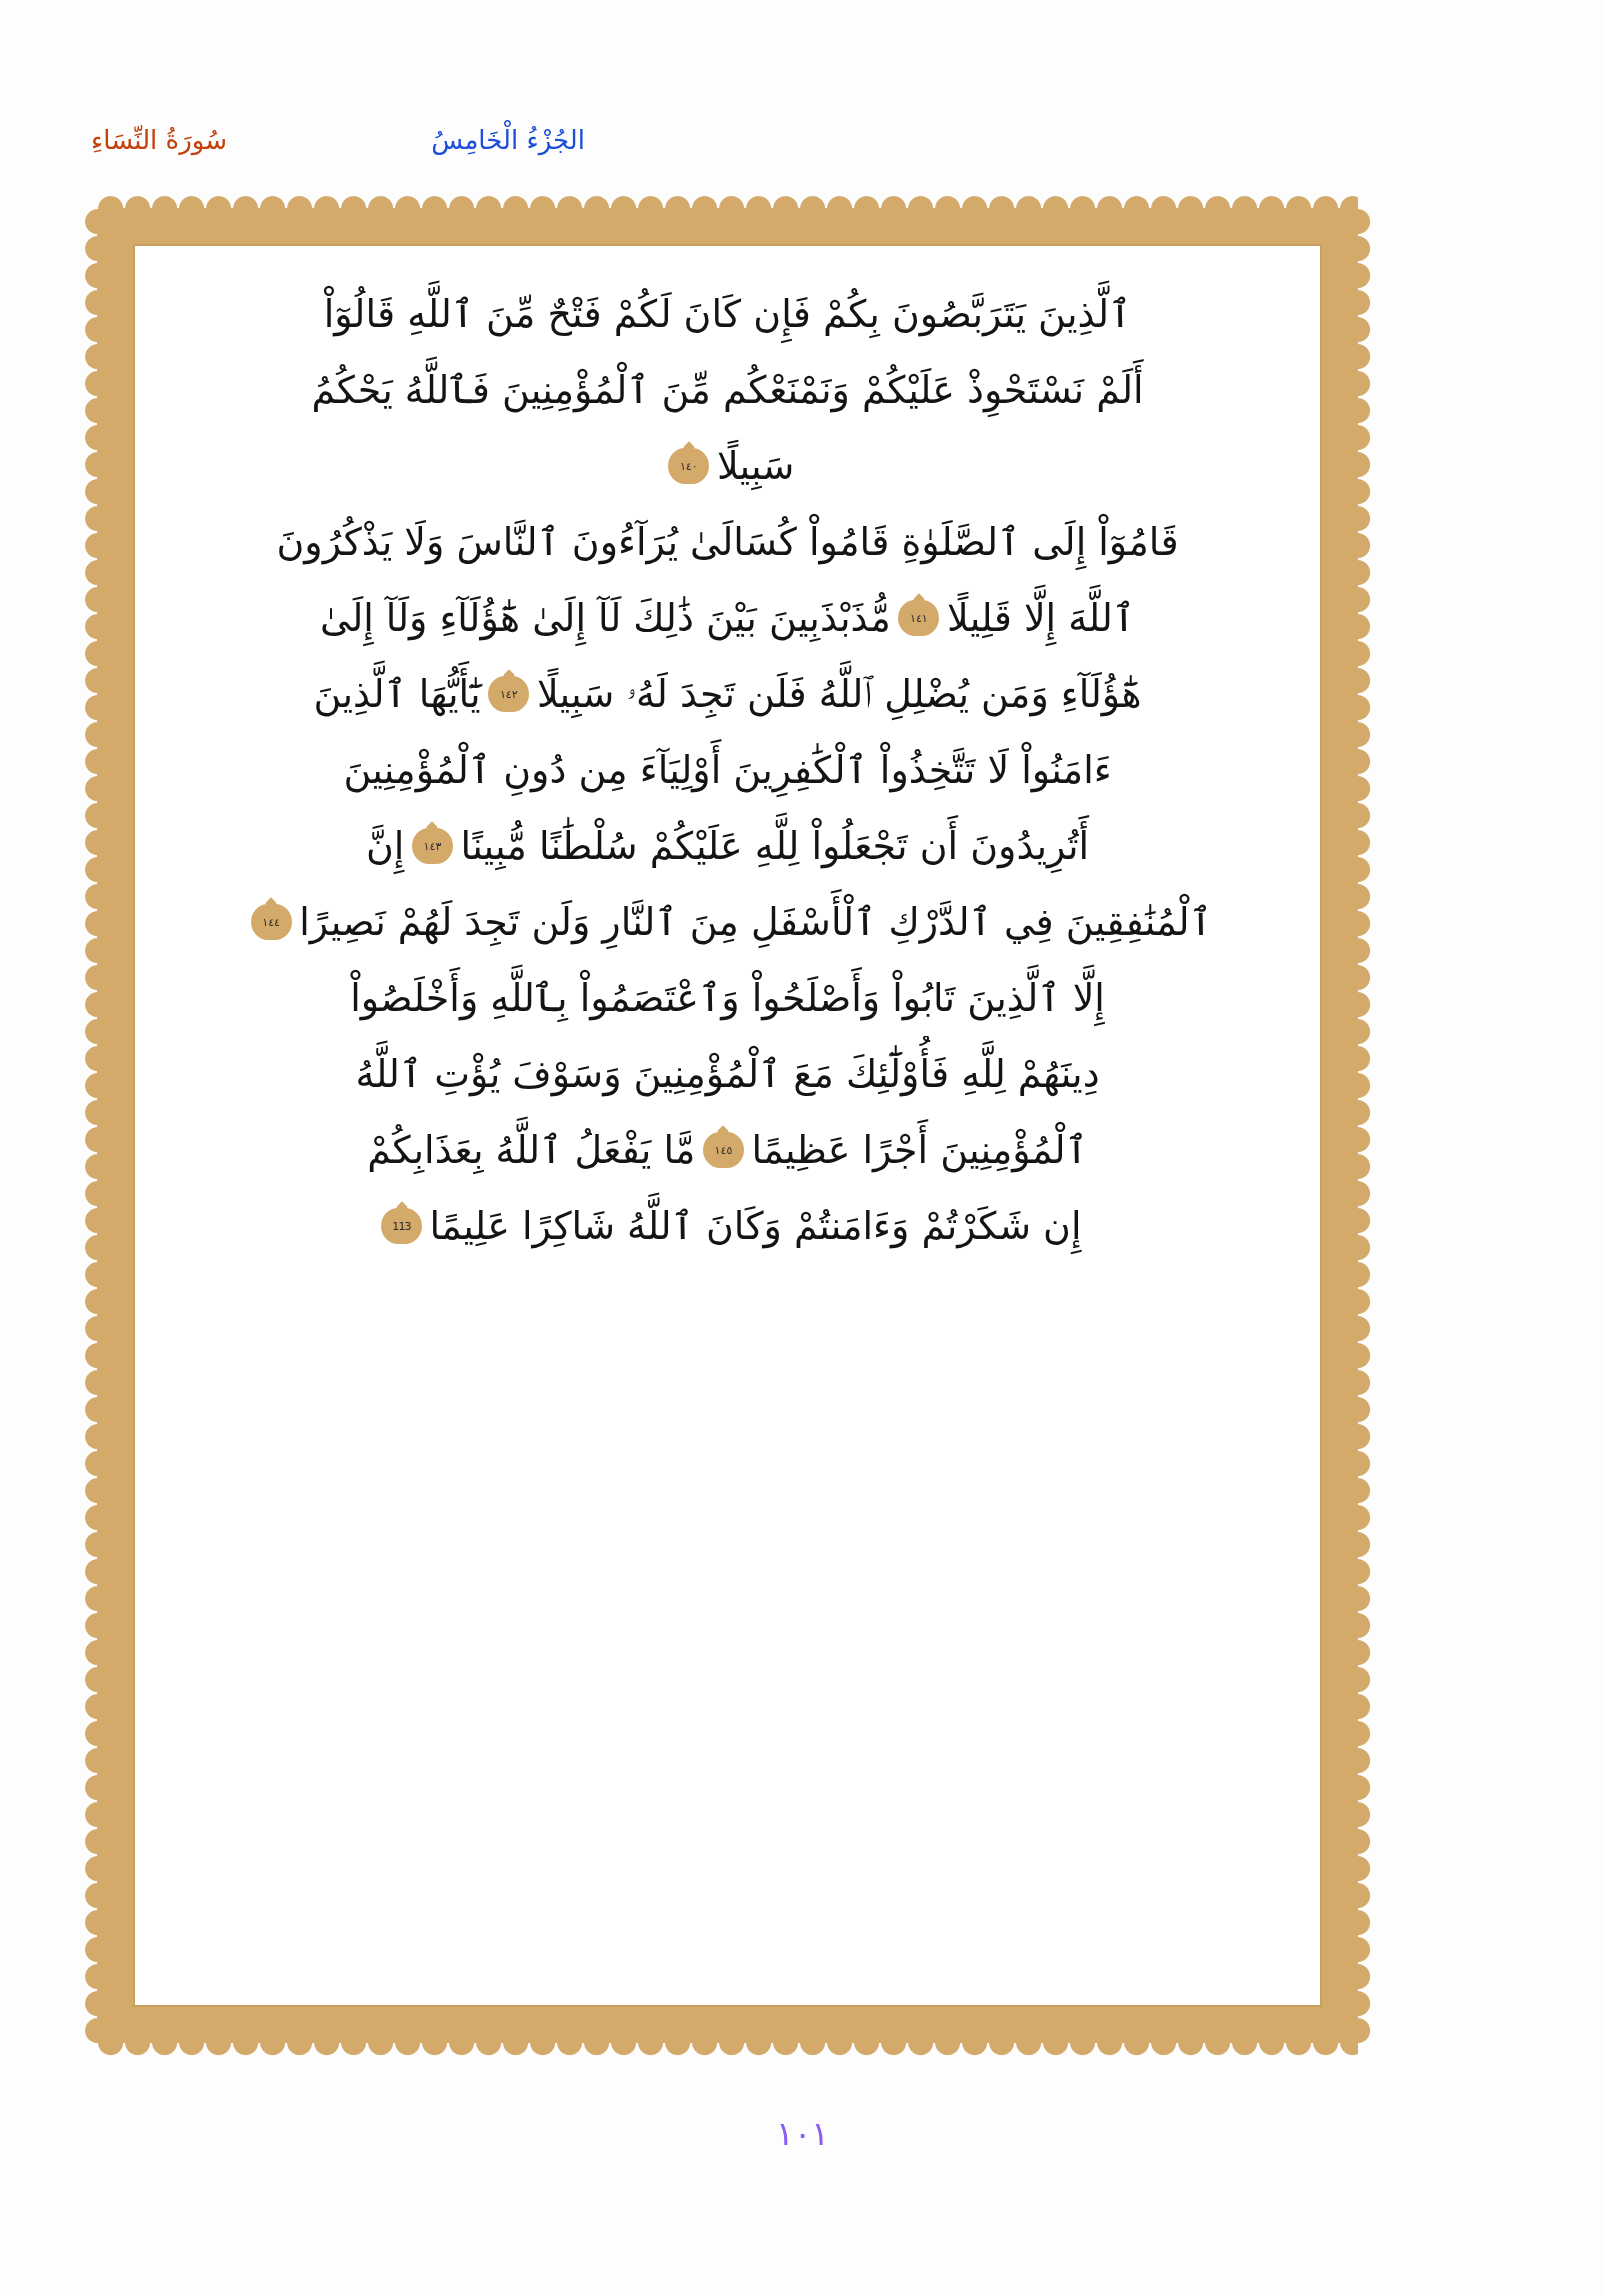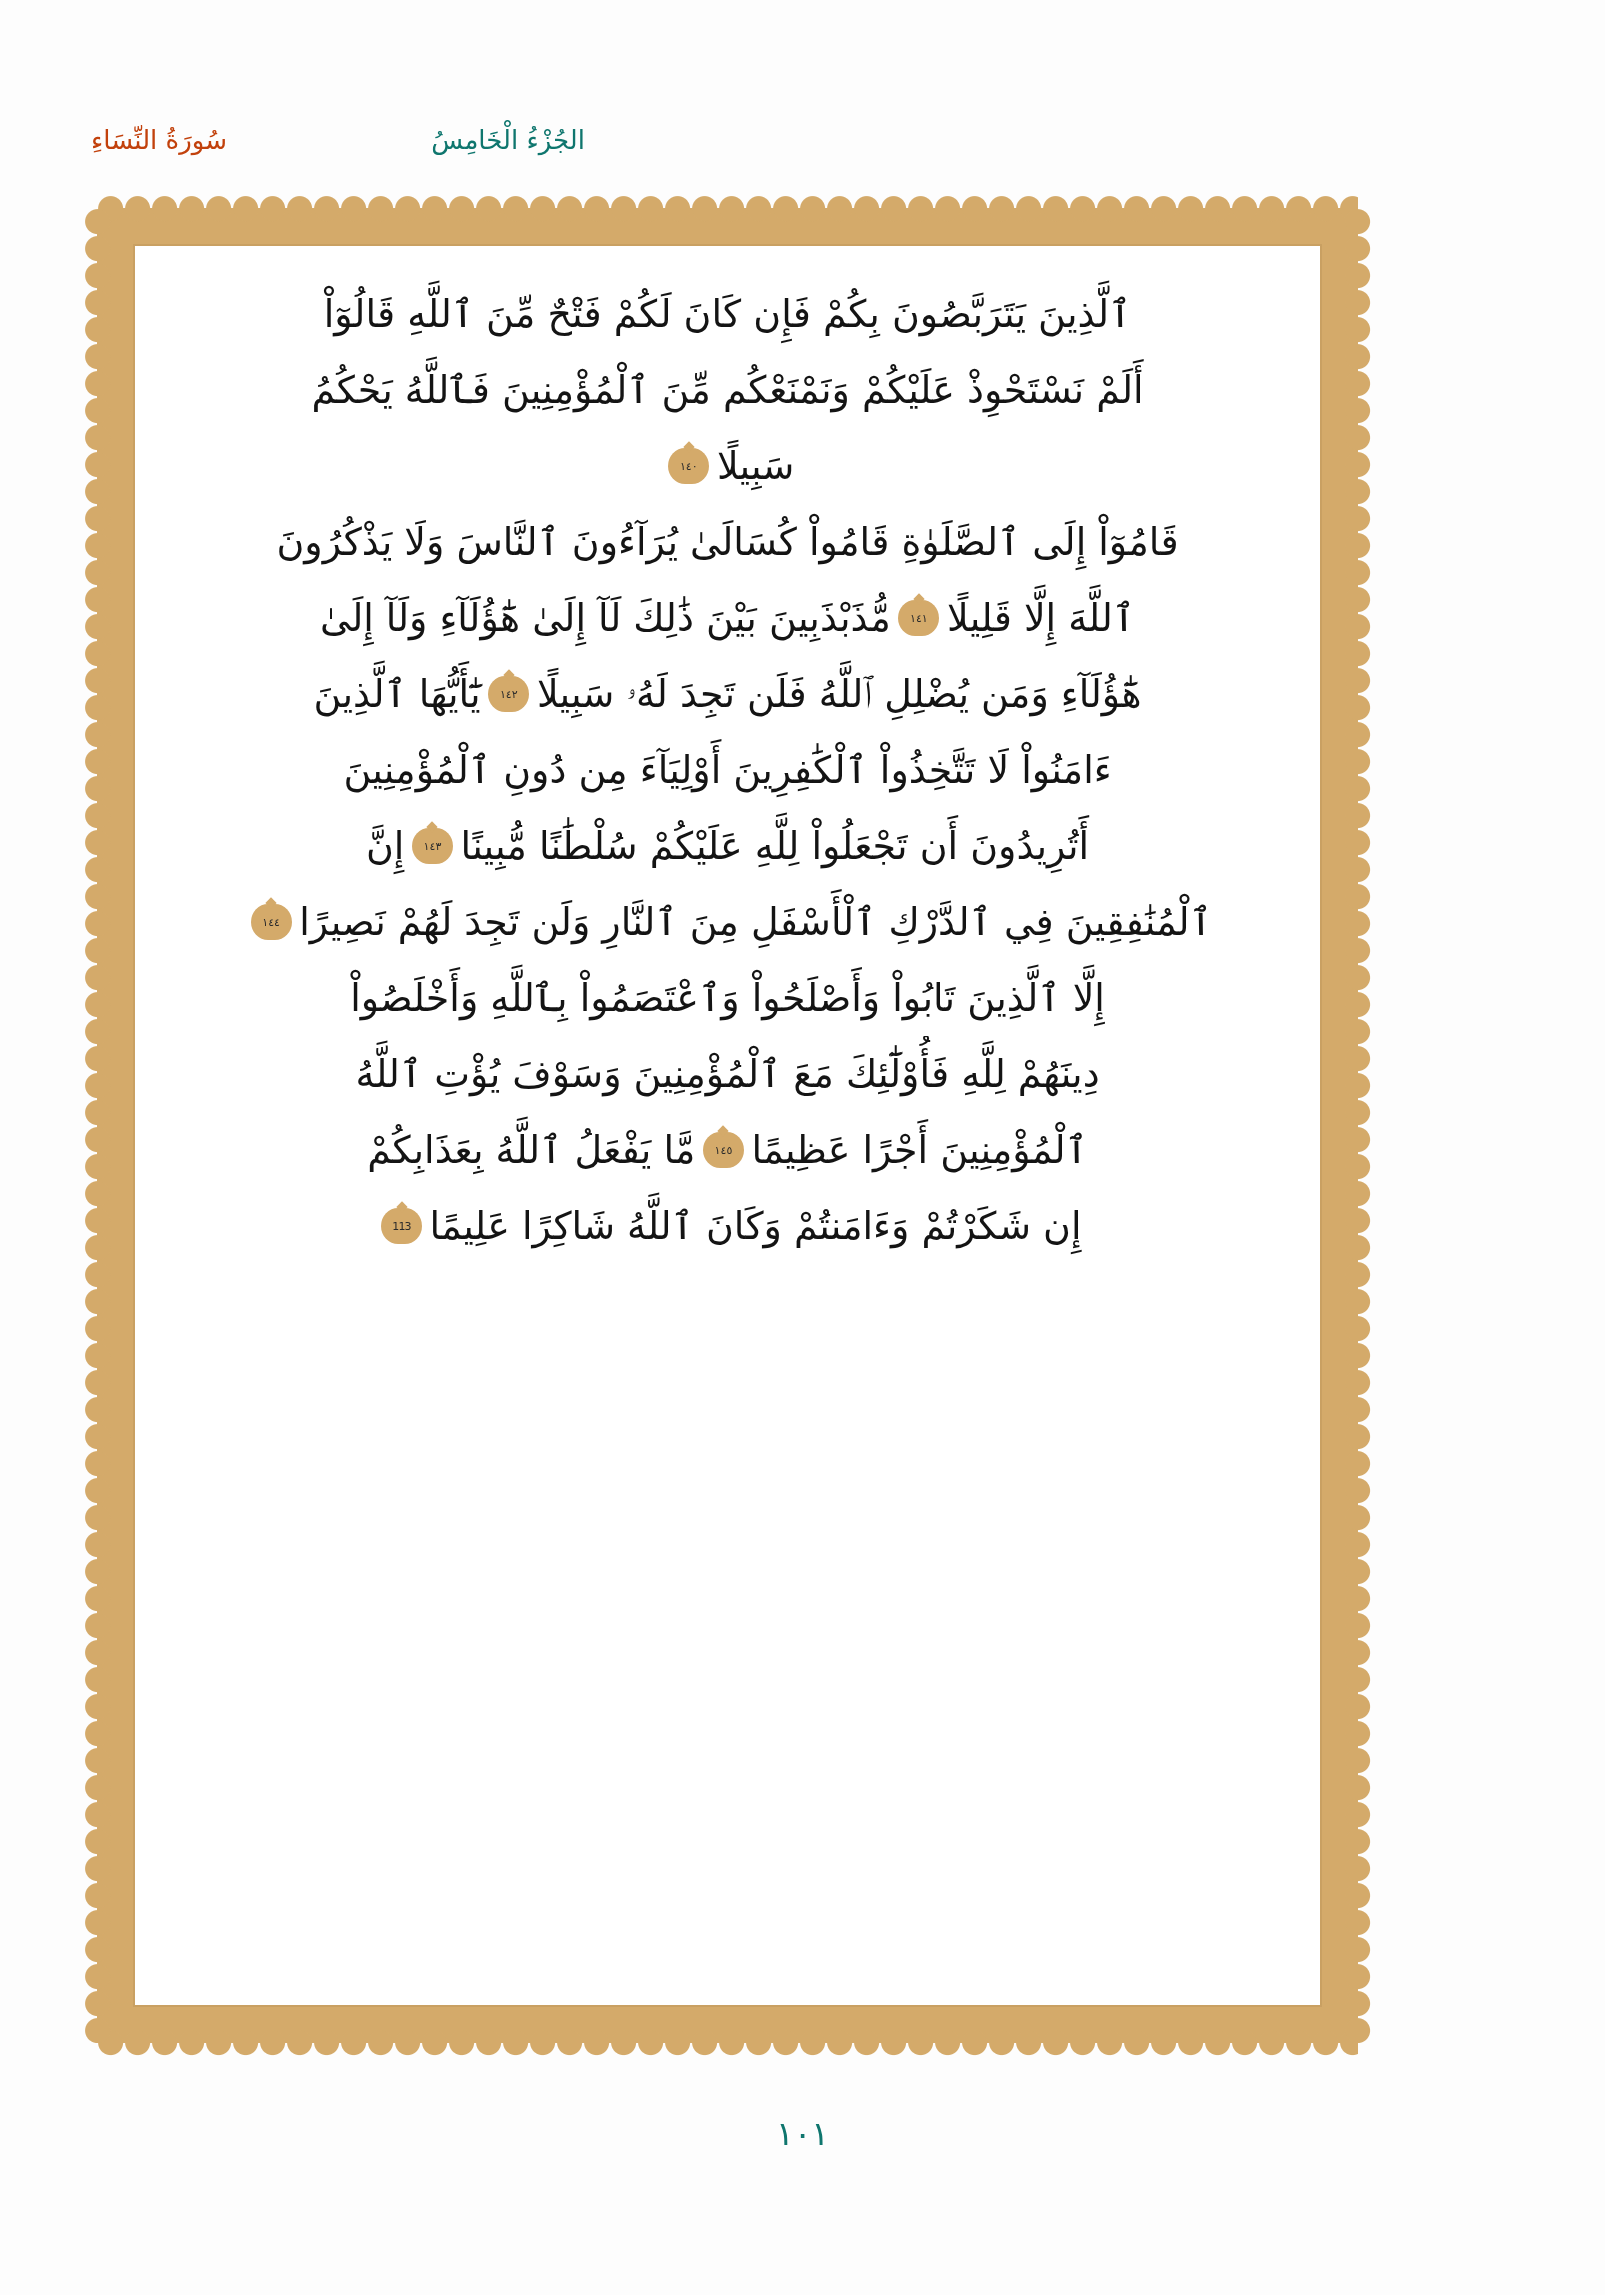--- a/index.html
+++ b/index.html
@@ -30,21 +30,21 @@
     right: 91px;
     height: 53px;
     display: flex;
     flex-direction: row;
     align-items: center;
     justify-content: space-between;
     direction: rtl;
   }
   .header .juz {
     font-size: 26px;
-    color: #0f766e;
+    color: #1d4ed8;
     font-family: "DejaVu Sans", sans-serif;
     letter-spacing: 0px;
     margin-right: 929px;
   }
   .header .surah {
     font-size: 26px;
     color: #c2410c;
     font-family: "DejaVu Sans", sans-serif;
   }
 
@@ -149,21 +149,21 @@
   }
 
   
   .page-number {
     position: absolute;
     top: 2114px;
     left: 0;
     right: 0;
     text-align: center;
     font-size: 33px;
-    color: #0f766e;
+    color: #8b5cf6;
     font-family: "DejaVu Sans", sans-serif;
   }
 </style>
 </head>
 <body>
 
 <div class="page">
 
   <div class="header">
     <div class="juz">الجُزْءُ الْخَامِسُ</div>

